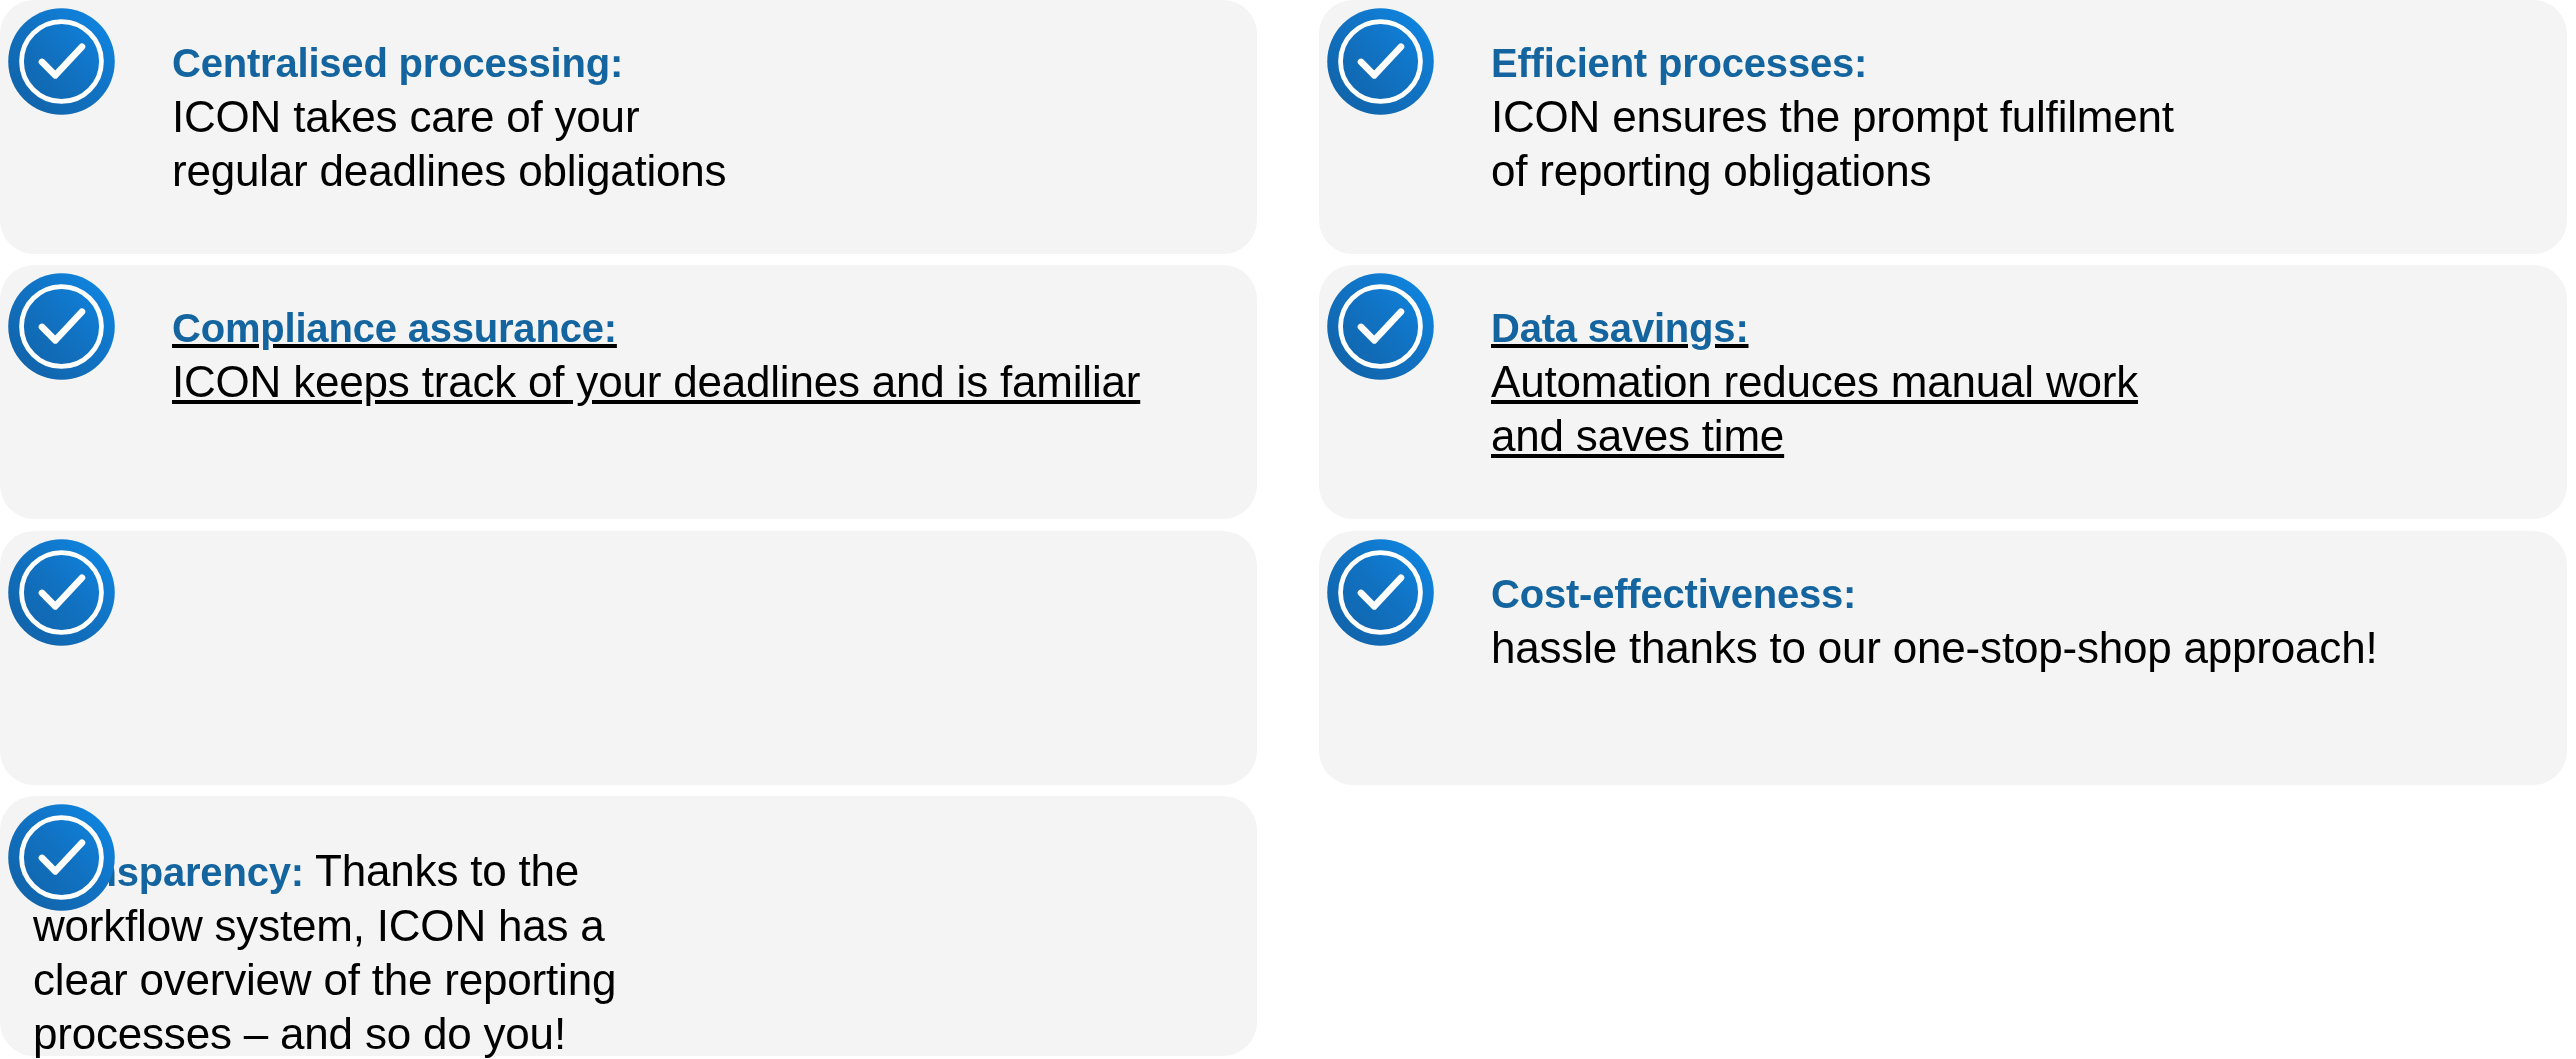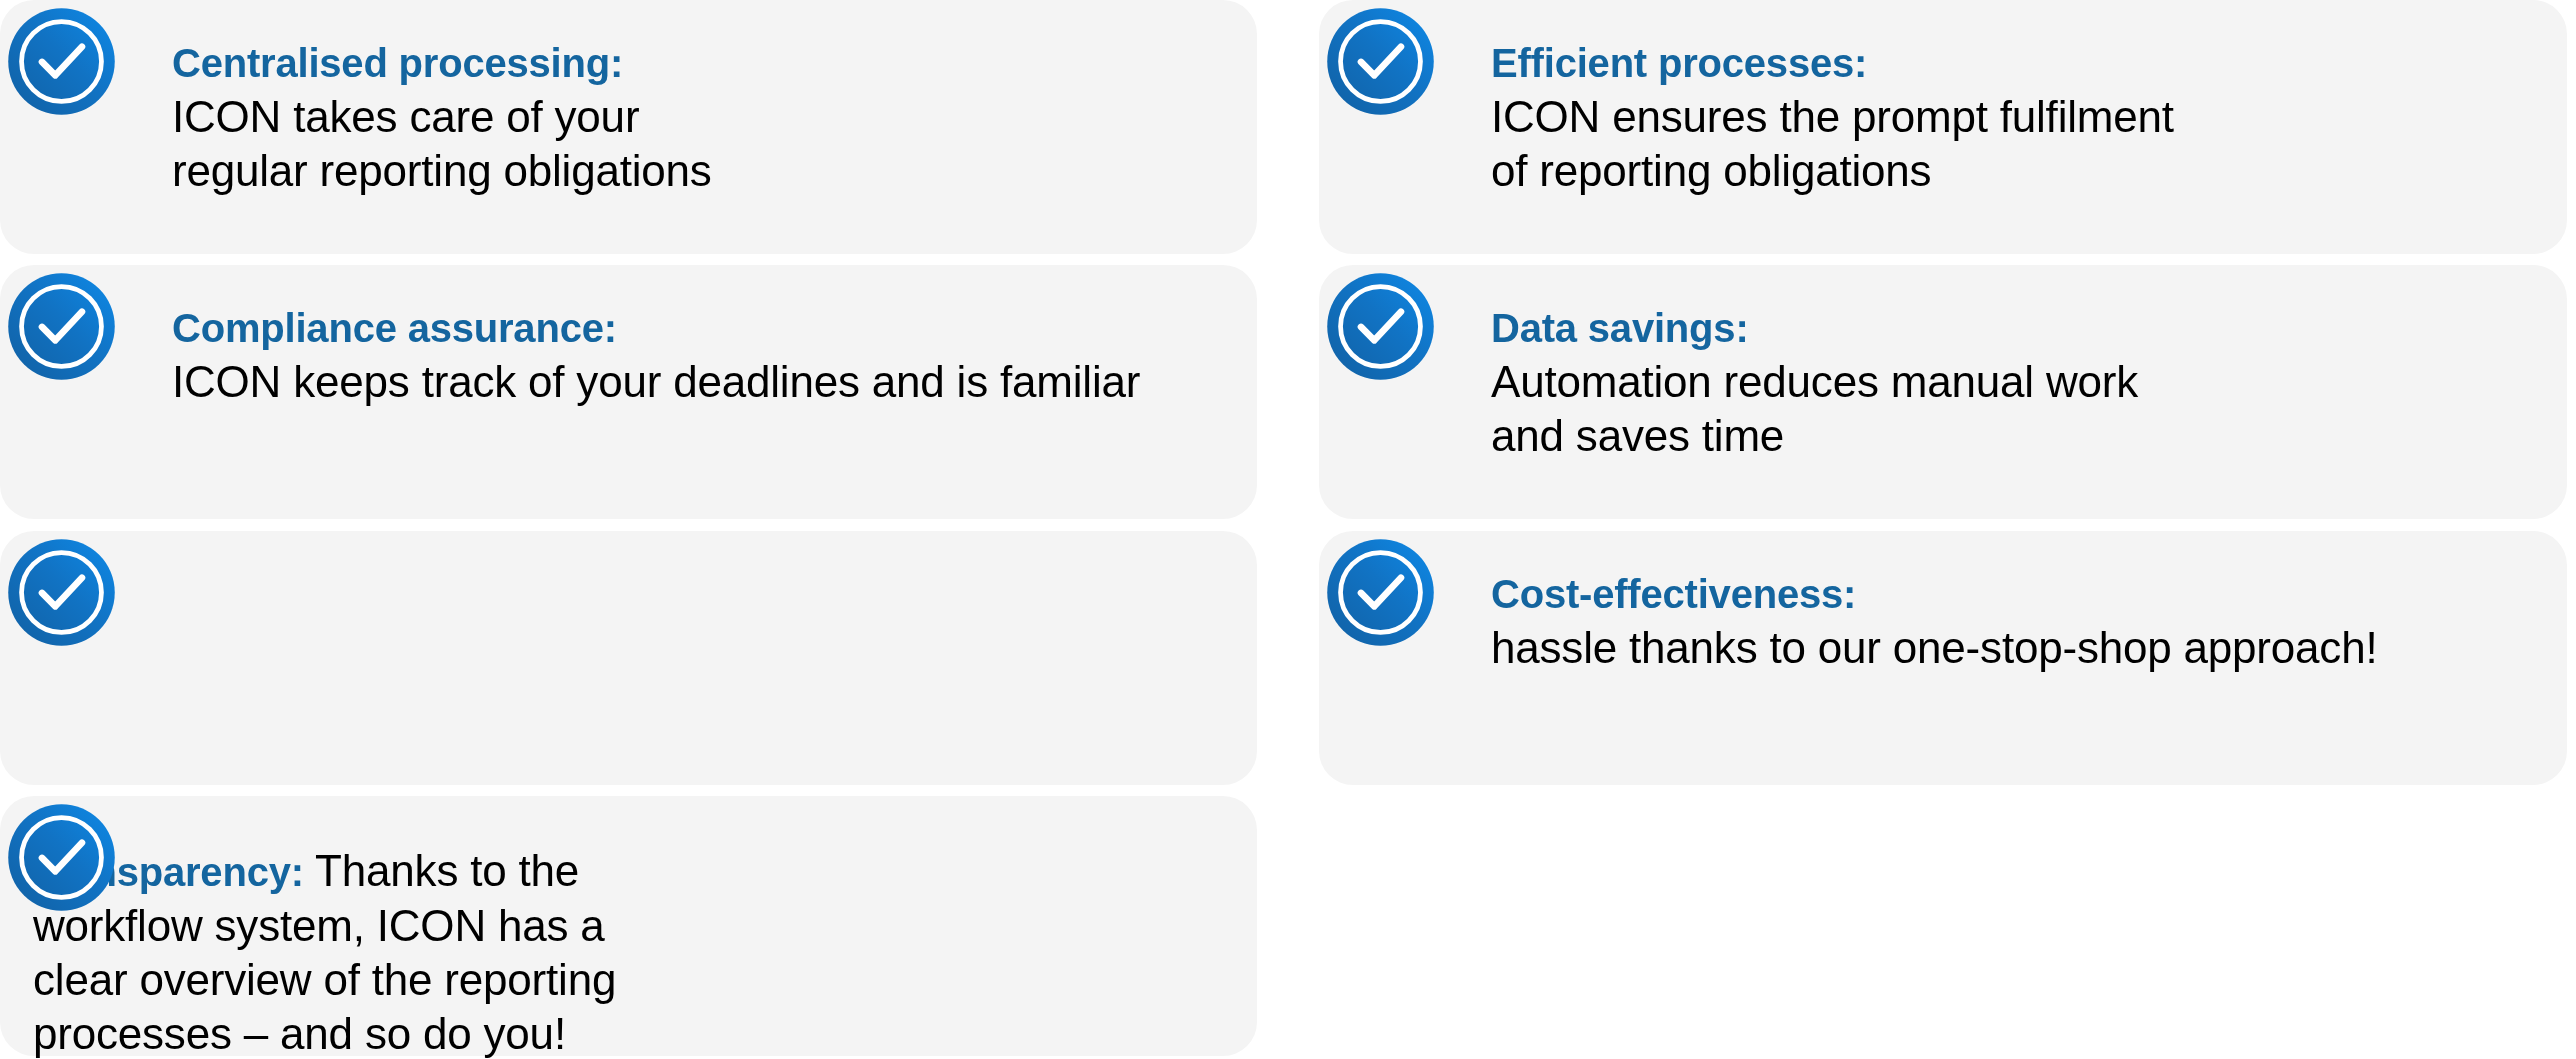--- a/index.html
+++ b/index.html
@@ -33,21 +33,21 @@
     background: #f4f4f4;
     border-radius: 34px;
     margin-bottom: 11.4px;
     display: flex;
     align-items: flex-start;
     padding: 0;
     min-height: 0;
   }
 
   .card-h-0 { height: 254px; }
-  .card-h-1 { height: 254px; }
+  .card-h-1 { height: 254px; text-decoration: underline; }
   .card-h-2 { height: 254px; }
   .card-h-3 { height: 260px; }
 
   
   .check-icon {
     position: absolute;
     left: 2.9px;
     top: 2.9px;
     width: 117px;
     height: 117px;
@@ -114,21 +114,21 @@
           </defs>
           <circle cx="61.5" cy="61.5" r="56" fill="url(#g0)"></circle>
           <circle cx="61.5" cy="61.5" r="42" fill="none" stroke="#ffffff" stroke-width="5"></circle>
           <path d="M41 62 L55 76 L83 46" fill="none" stroke="#ffffff" stroke-width="7" stroke-linecap="round" stroke-linejoin="round"></path>
         </svg>
       </span>
       <div class="card-text">
         <span class="card-heading">Centralised processing:</span>
         <span class="card-body">
           <span class="card-body-line">ICON takes care of your</span>
-          <span class="card-body-line">regular reporting obligations</span>
+          <span class="card-body-line">regular deadlines obligations</span>
         </span>
       </div>
     </div>
 
     <div class="benefit-card card-h-1">
       <span class="check-icon">
         <svg viewBox="0 0 123 123" xmlns="http://www.w3.org/2000/svg">
           <defs>
             <linearGradient id="g1" x1="0" y1="1" x2="1" y2="0">
               <stop offset="0%" stop-color="#1160a3"></stop>

